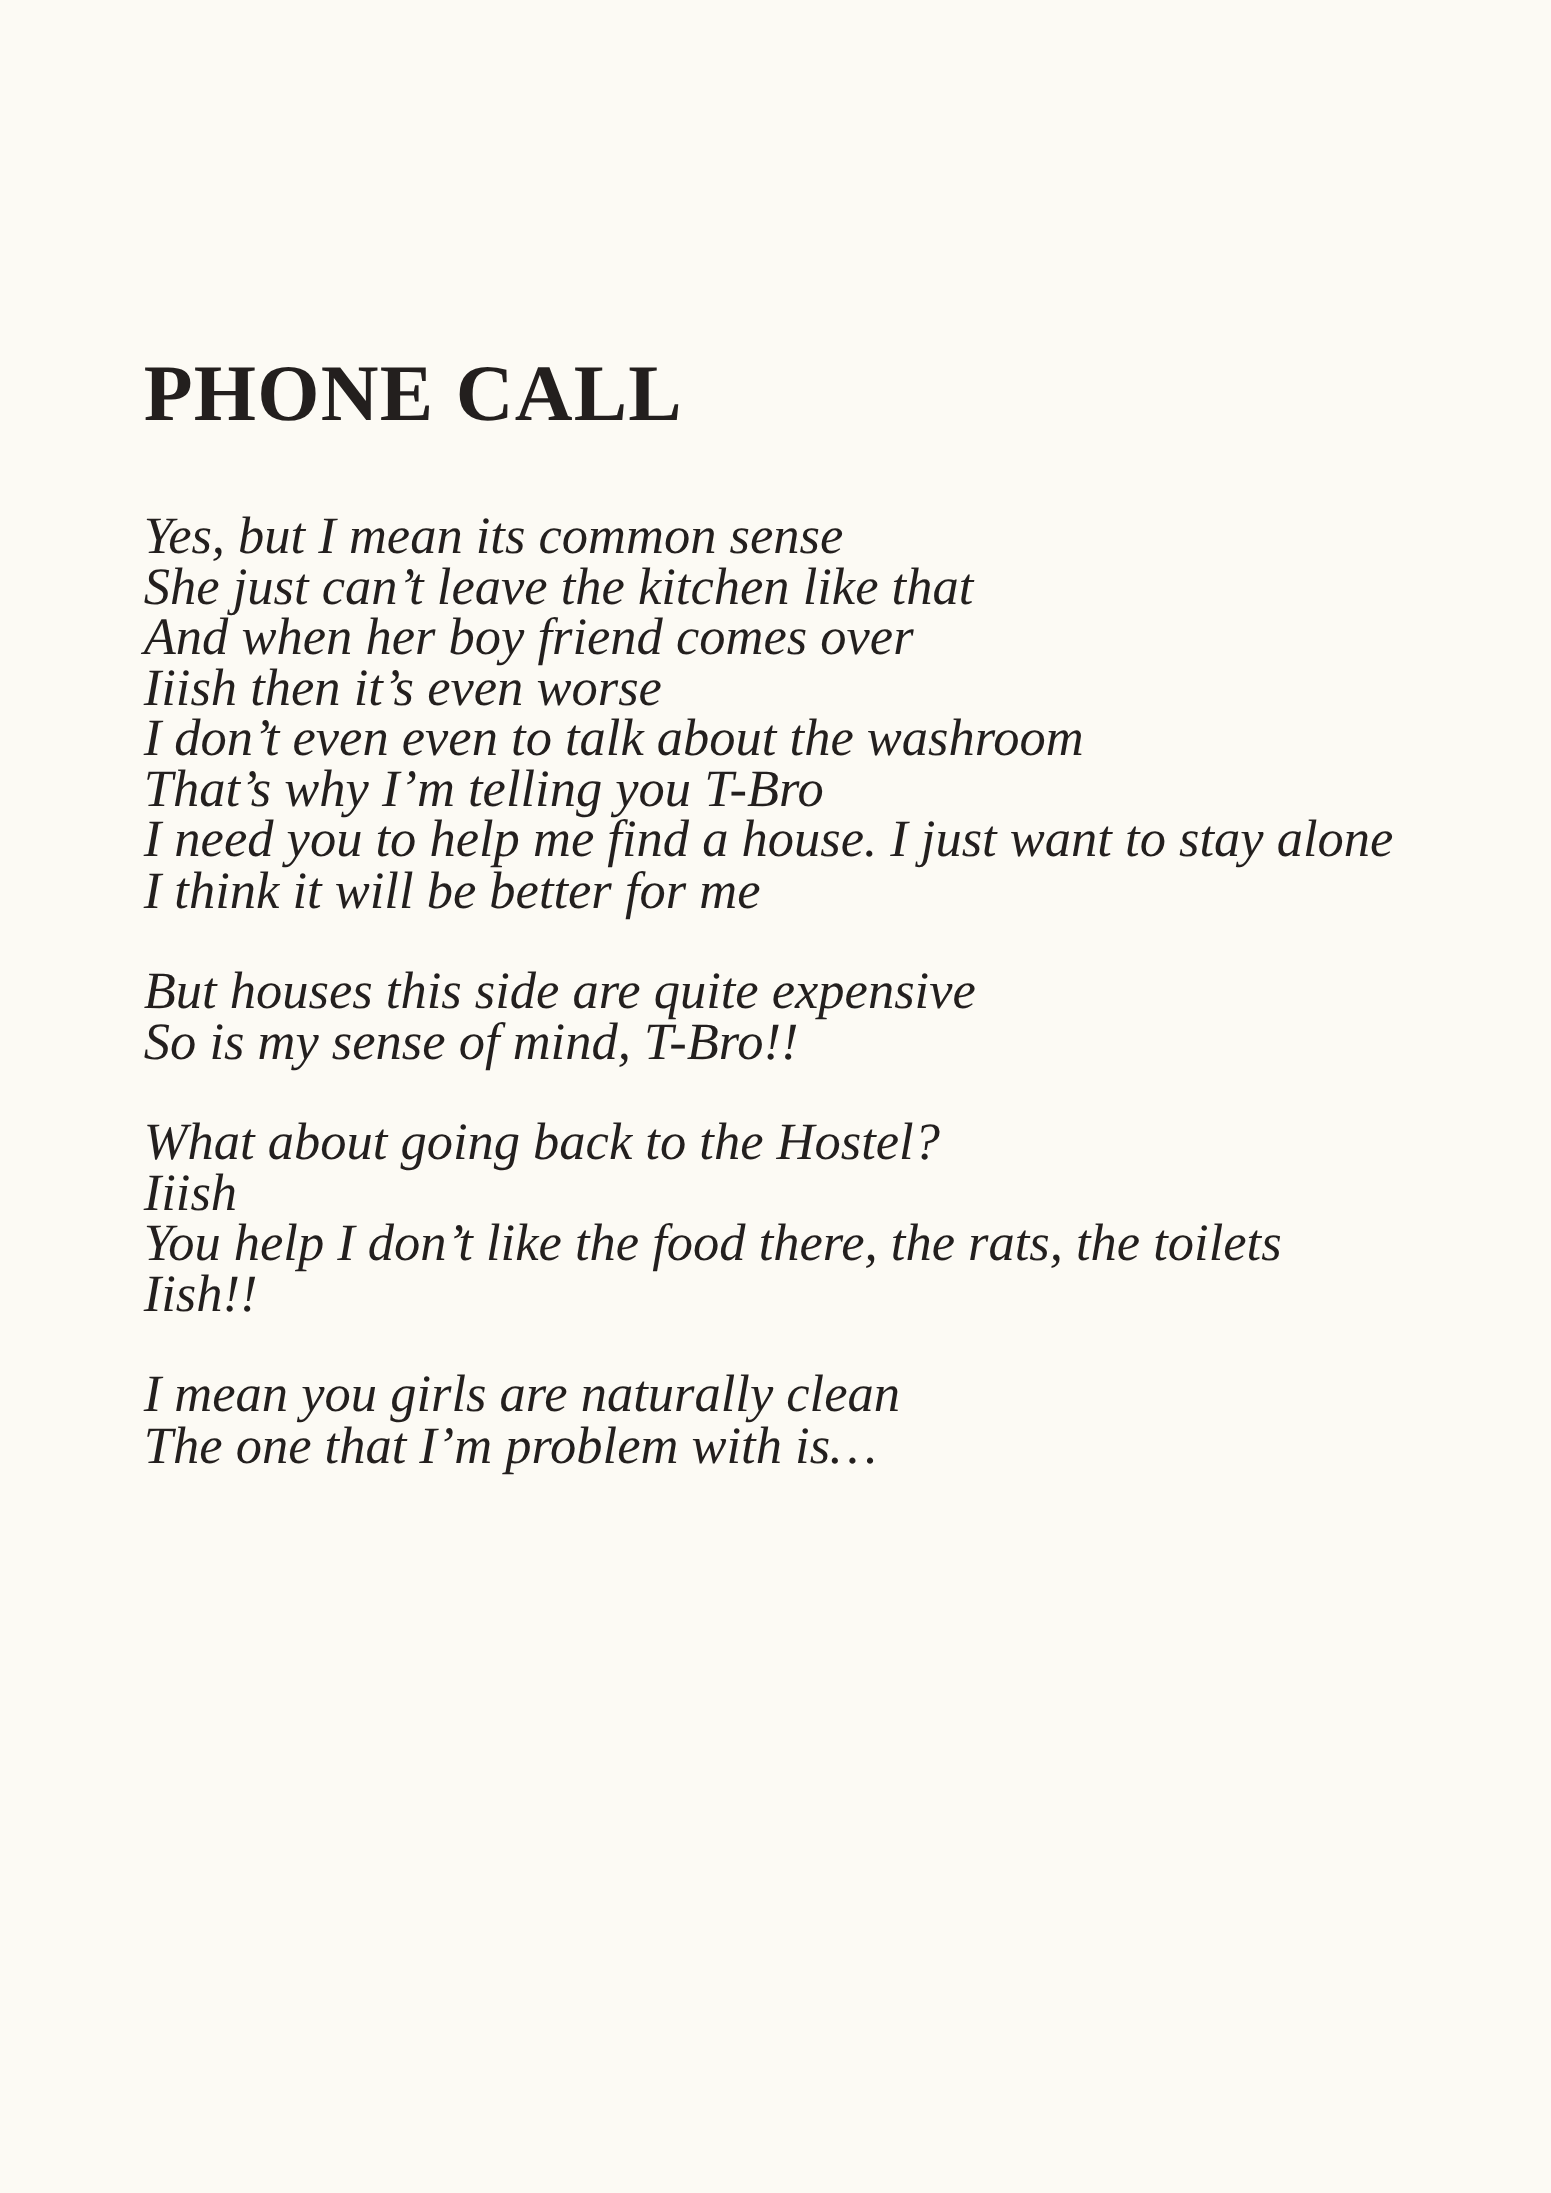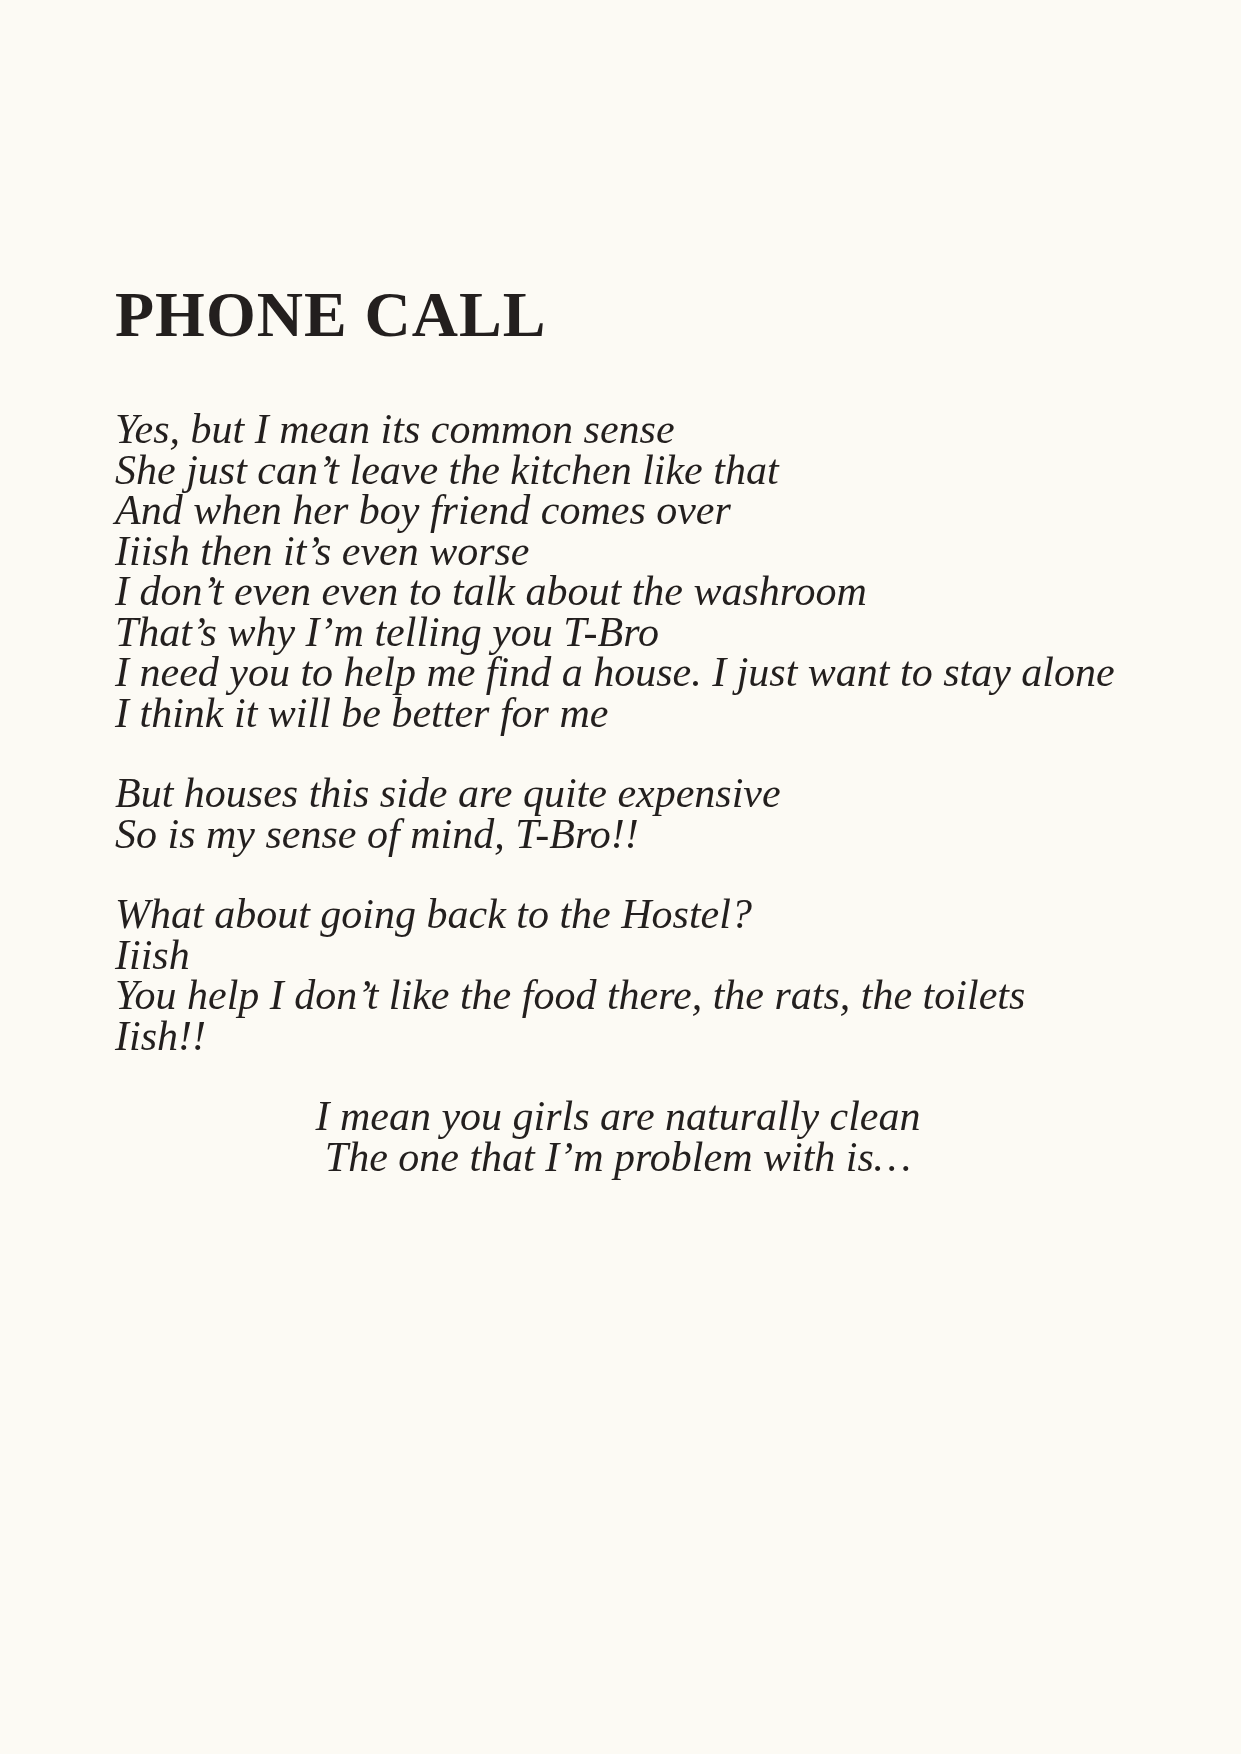--- a/index.html
+++ b/index.html
@@ -29,21 +29,20 @@
     color: inherit;
   }
   .poem {
     margin-top: 62px;
   }
   .stanza {
     margin: 0 0 40px 0;
   }
   .stanza:last-child {
     margin-bottom: 0;
-    text-align: center;
   }
   .line {
     margin: 0;
     font-size: 42px;
     line-height: 40.5px;
     font-weight: 400;
     white-space: nowrap;
     font-style: italic;
   }
 </style>

